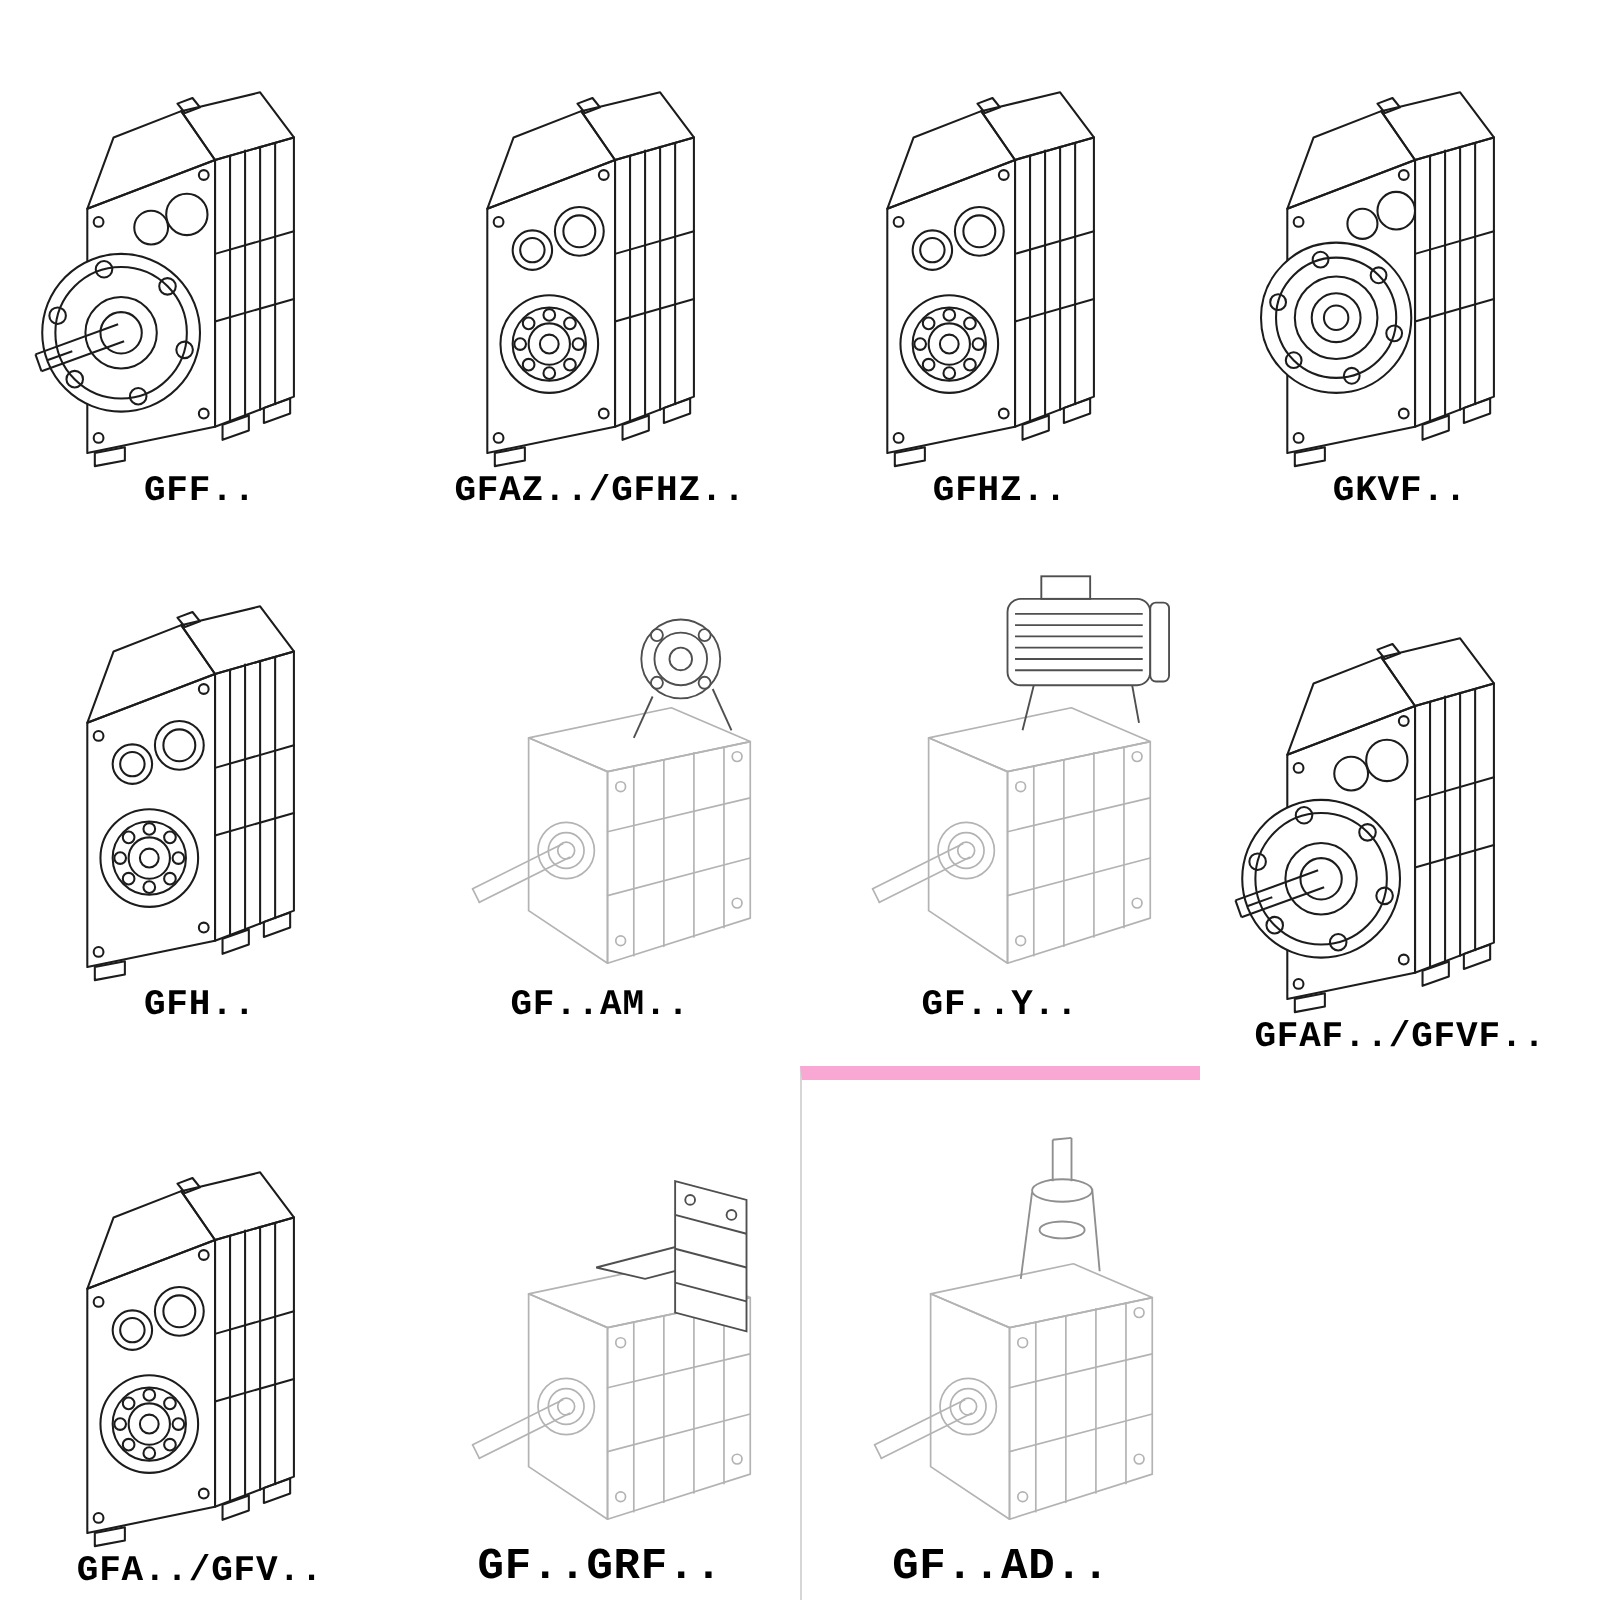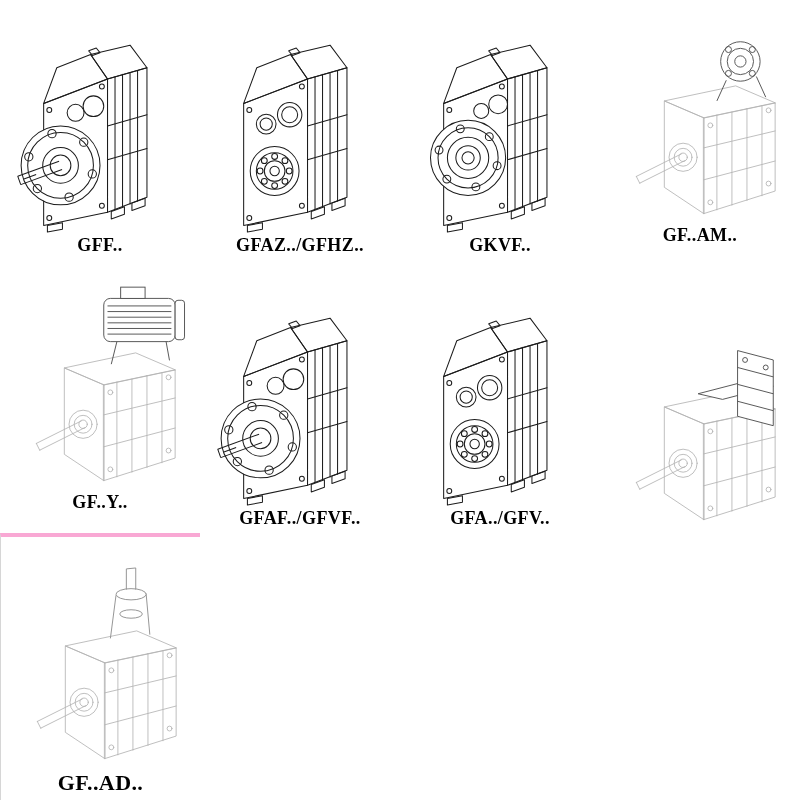--- a/index.html
+++ b/index.html
@@ -16,24 +16,24 @@
     display:flex; flex-direction:column;
     align-items:center; justify-content:flex-end;
   }
   .r1 { padding-bottom:10px; }
   .r2 { padding-bottom:20px; }
   .r3 { padding-bottom:4px; }
   .drawing { width:190px; height:216px; flex:0 0 auto; }
   .drawing.wide { width:198px; }
   .lbl {
     font-weight:700; font-size:18px; letter-spacing:.4px;
-    color:#000; text-align:center; white-space:nowrap; margin-top:2px;
+    color:#000; text-align:center; white-space:nowrap; margin-top:2px;font-family:Liberation Mono, monospace;
   }
   .lbl-lg { font-size:22px; }
-  .bordered { border-left:1px solid #d6d6d6; border-top:4px solid #f9a8d4; }
+  .bordered { border-left:1px solid #d6d6d6; border-top:7px solid #f9a8d4; }
   .defs-holder { position:absolute; width:0; height:0; overflow:hidden; }
 </style>
 </head>
 <body>
 
 <svg class="defs-holder" aria-hidden="true">
   <defs>
 
     <g id="hsg" stroke="#1c1c1c" stroke-width="1.1" fill="none" stroke-linejoin="round" stroke-linecap="round">
       <polygon points="40,92 54,54 90,40 108,66"></polygon>
@@ -210,31 +210,43 @@
     <figcaption class="lbl">GFF..</figcaption>
   </figure>
 
   <figure class="cell r1">
     <svg class="drawing" viewBox="0 0 200 230">
         <use href="#sym-hollow"></use>
       </svg>
     <figcaption class="lbl">GFAZ../GFHZ..</figcaption>
   </figure>
 
+  <figure class="cell r1">
+    <svg class="drawing" viewBox="0 0 200 230">
+        <use href="#sym-hollow"></use>
+      </svg>
+    <figcaption class="lbl">GFHZ..</figcaption>
+  </figure>
 
   <figure class="cell r1">
     <svg class="drawing" viewBox="0 0 200 230">
         <use href="#sym-flange-hollow"></use>
       </svg>
     <figcaption class="lbl">GKVF..</figcaption>
   </figure>
 
-
-
   <figure class="cell r2">
+    <svg class="drawing" viewBox="0 0 200 230">
+        <use href="#sym-hollow"></use>
+      </svg>
+    <figcaption class="lbl">GFH..</figcaption>
+  </figure>
+
+
+  <figure class="cell r2">
     <svg class="drawing wide" viewBox="0 0 200 230">
         <use href="#sym-ph-am"></use>
       </svg>
     <figcaption class="lbl">GF..AM..</figcaption>
   </figure>
 
   <figure class="cell r2">
     <svg class="drawing wide" viewBox="0 0 200 230">
         <use href="#sym-ph-y"></use>
       </svg>
@@ -252,20 +264,21 @@
     <svg class="drawing" viewBox="0 0 200 230">
         <use href="#sym-hollow"></use>
       </svg>
     <figcaption class="lbl">GFA../GFV..</figcaption>
   </figure>
 
   <figure class="cell r3">
     <svg class="drawing wide" viewBox="0 0 200 230">
         <use href="#sym-ph-grf"></use>
       </svg>
+    <figcaption class="lbl lbl-lg">GF..GRF..</figcaption>
   </figure>
 
   <figure class="cell r3 bordered">
     <svg class="drawing wide" viewBox="0 0 200 230">
         <use href="#sym-ph-ad"></use>
       </svg>
     <figcaption class="lbl lbl-lg">GF..AD..</figcaption>
   </figure>
 
 </div>

